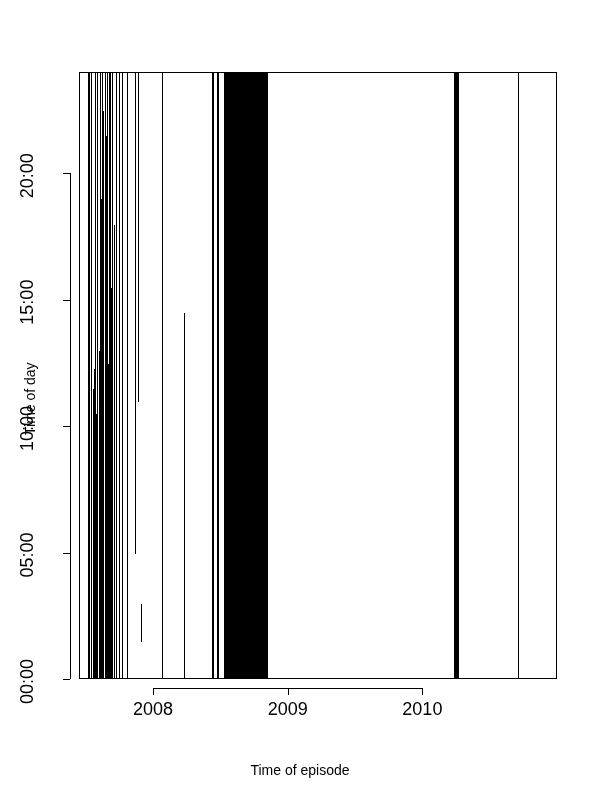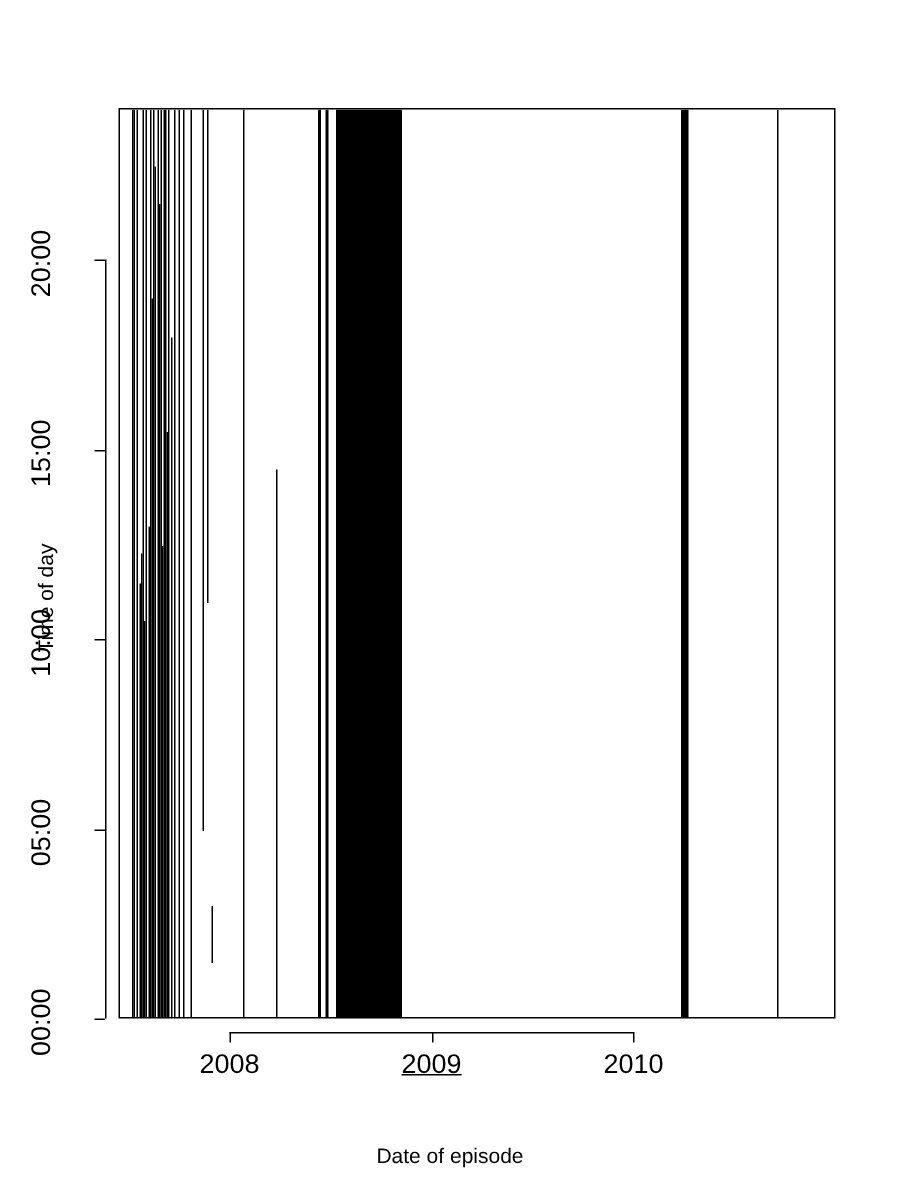--- a/index.html
+++ b/index.html
@@ -116,35 +116,35 @@
         <div class="episode-bar" style="left: 374.321px; top: 0px; width: 4.30873px; height: 607px;"></div>
         <div class="episode-bar" style="left: 437.606px; top: 0px; width: 1.61577px; height: 607px;"></div>
       </div>
   </div>
 
   <div id="x-axis">
       <div class="axis-line" style="left: 153.056px; top: 688px; width: 269.296px; height: 1px;"></div>
       <div class="tick" style="left: 153.056px; top: 688px; width: 1px; height: 7px;"></div>
       <div class="tick-label" style="left: 133.056px; top: 699px; width: 40px; text-align: center;">2008</div>
       <div class="tick" style="left: 287.704px; top: 688px; width: 1px; height: 7px;"></div>
-      <div class="tick-label" style="left: 267.704px; top: 699px; width: 40px; text-align: center; text-decoration: underline;">2009</div>
+      <div class="tick-label" style="left: 267.704px; top: 699px; width: 40px; text-align: center;">2009</div>
       <div class="tick" style="left: 422.352px; top: 688px; width: 1px; height: 7px;"></div>
       <div class="tick-label" style="left: 402.352px; top: 699px; width: 40px; text-align: right;">2010</div>
     </div>
   <div id="y-axis">
       <div class="axis-line" style="left: 70px; top: 173.167px; width: 1px; height: 505.833px;"></div>
       <div class="tick" style="left: 63px; top: 679px; width: 7px; height: 1px;"></div>
       <div class="tick-label y-tick-label" style="left: 0px; top: 0px; width: 60px; transform: translate(-2px, 671px); transform-origin: 50% 50%; text-align: center;"><span style="display: inline-block; transform: rotate(-90deg);">00:00</span></div>
       <div class="tick" style="left: 63px; top: 552.542px; width: 7px; height: 1px;"></div>
       <div class="tick-label y-tick-label" style="left: 0px; top: 0px; width: 60px; transform: translate(-2px, 544.542px); transform-origin: 50% 50%; text-align: center;"><span style="display: inline-block; transform: rotate(-90deg);">05:00</span></div>
       <div class="tick" style="left: 63px; top: 426.083px; width: 7px; height: 1px;"></div>
       <div class="tick-label y-tick-label" style="left: 0px; top: 0px; width: 60px; transform: translate(-2px, 418.083px); transform-origin: 50% 50%; text-align: center;"><span style="display: inline-block; transform: rotate(-90deg);">10:00</span></div>
       <div class="tick" style="left: 63px; top: 299.625px; width: 7px; height: 1px;"></div>
       <div class="tick-label y-tick-label" style="left: 0px; top: 0px; width: 60px; transform: translate(-2px, 291.625px); transform-origin: 50% 50%; text-align: center;"><span style="display: inline-block; transform: rotate(-90deg);">15:00</span></div>
       <div class="tick" style="left: 63px; top: 173.167px; width: 7px; height: 1px;"></div>
       <div class="tick-label y-tick-label" style="left: 0px; top: 0px; width: 60px; transform: translate(-2px, 165.167px); transform-origin: 50% 50%; text-align: center;"><span style="display: inline-block; transform: rotate(-90deg);">20:00</span></div>
     </div>
 
-  <div class="axis-title" id="xlabel" style="left:0; top:762px; width:600px; text-align:center;">Date of episode</div>
+  <div class="axis-title" id="xlabel" style="left:0; top:762px; width:600px; text-align:center;">Time of episode</div>
 
   <div class="axis-title" id="ylabel" style="transform: translate(22px, 435px) rotate(-90deg);">Time of day</div>
 
 </div>
 
 </body></html>

